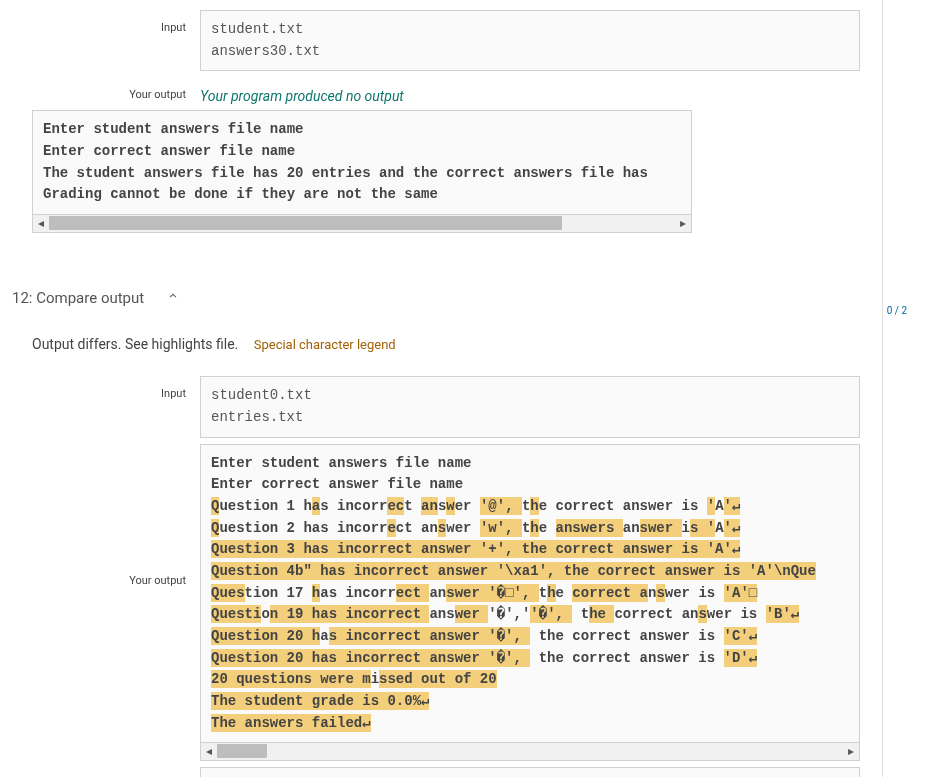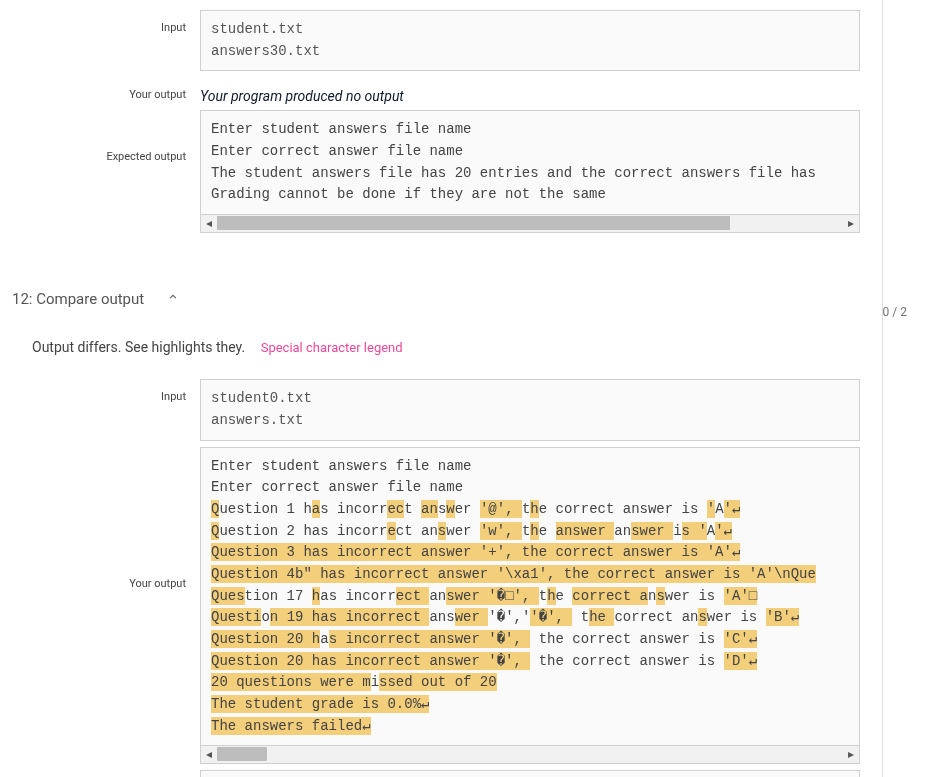--- a/index.html
+++ b/index.html
@@ -35,23 +35,23 @@
     border: 1px solid #d0d0d0;
     background: #fafafa;
     padding: 8px 10px;
     font-family: "Courier New", Courier, monospace;
     font-size: 14px;
     line-height: 1.55;
     white-space: pre;
     overflow-x: auto;
     color: #555;
   }
-  .codebox.out { color: #444; position: relative; }
+  .codebox.out { color: #444; position: relative; font-weight: bold; }
   .no-output {
-    color: #0f172a;
+    color: #0f766e;
     font-style: italic;
     padding-top: 11px;
     font-size: 14px;
   }
   .hscroll-bar {
     display: flex;
     align-items: center;
     border: 1px solid #d0d0d0;
     border-top: none;
     background: #f1f1f1;
@@ -84,27 +84,27 @@
     display: flex;
     justify-content: space-between;
     align-items: center;
     padding: 6px 0 6px 0;
     margin: 24px 0 6px 0;
     color: #555;
     font-size: 15px;
     cursor: pointer;
   }
   .test-header .left { display: flex; gap: 22px; }
-  .test-header .score { color: #737373; font-size: 12px; padding-right: 20px; margin-top: 26px; }
+  .test-header .score { color: #0369a1; font-size: 10px; padding-right: 20px; margin-top: 26px; }
   .diff-msg {
     padding: 8px 0 14px 20px;
     font-size: 14px;
     color: #444;
   }
-  .diff-msg a { color: #ec4899; text-decoration: none; font-size: 13px; margin-left: 12px; }
+  .diff-msg a { color: #a16207; text-decoration: none; font-size: 13px; margin-left: 12px; }
   mark.hl {
     background: #f3ce7b;
     color: #444;
     padding: 1px 0;
   }
   .chevron {
     display: inline-block;
     width: 12px;
     height: 12px;
   }
@@ -124,21 +124,20 @@
   </div>
 
   <div class="row">
     <div class="label-cell">Your output</div>
     <div class="content-cell">
       <div class="no-output">Your program produced no output</div>
     </div>
   </div>
 
   <div class="row">
-    <div class="label-cell" style="padding-top:40px">Expected output</div>
     <div class="content-cell">
       <div class="codebox out" id="t11-expected">Enter student answers file name
 Enter correct answer file name
 The student answers file has 20 entries and the correct answers file has
 Grading cannot be done if they are not the same</div>
       <div class="hscroll-bar">
         <div class="hscroll-arrow">◂</div>
         <div class="hscroll-track">
           <div class="hscroll-thumb" style="left:0; width:82%;"></div>
         </div>
@@ -154,40 +153,40 @@
     <span class="chevron">
       <svg viewBox="0 0 24 24" width="14" height="14">
           <path d="M7 14l5-5 5 5" fill="none" stroke="#666" stroke-width="2"></path>
         </svg>
     </span>
   </div>
   <div class="score">0 / 2</div>
 </div>
 
 <div class="diff-msg">
-  <span>Output differs. See highlights they.</span>
+  <span>Output differs. See highlights file.</span>
   <a href="#">Special character legend</a>
 </div>
 
 <div class="test-body">
   <div class="row">
     <div class="label-cell">Input</div>
     <div class="content-cell">
       <div class="codebox" id="t12-input">student0.txt
-answers.txt</div>
+entries.txt</div>
     </div>
   </div>
 
   <div class="row">
     <div class="label-cell" style="padding-top:130px">Your output</div>
     <div class="content-cell">
       <div class="codebox out" id="t12-your">Enter student answers file name
 Enter correct answer file name
 <mark class="hl">Q</mark>uestion 1 h<mark class="hl">a</mark>s incorr<mark class="hl">ec</mark>t <mark class="hl">an</mark>s<mark class="hl">w</mark>er <mark class="hl">'@', </mark>t<mark class="hl">h</mark>e correct answer is <mark class="hl">'</mark>A<mark class="hl">'↵</mark>
-<mark class="hl">Q</mark>uestion 2 has incorr<mark class="hl">e</mark>ct an<mark class="hl">s</mark>wer <mark class="hl">'w', </mark>t<mark class="hl">h</mark>e <mark class="hl">answer </mark>an<mark class="hl">swer </mark>i<mark class="hl">s </mark><mark class="hl">'</mark>A<mark class="hl">'↵</mark>
+<mark class="hl">Q</mark>uestion 2 has incorr<mark class="hl">e</mark>ct an<mark class="hl">s</mark>wer <mark class="hl">'w', </mark>t<mark class="hl">h</mark>e <mark class="hl">answers </mark>an<mark class="hl">swer </mark>i<mark class="hl">s </mark><mark class="hl">'</mark>A<mark class="hl">'↵</mark>
 <mark class="hl">Question 3 has incorrect answer '+', the correct answer is 'A'</mark><mark class="hl">↵</mark>
 <mark class="hl">Question 4b" has incorrect answer '\xa1', the correct answer is 'A'\nQue</mark>
 <mark class="hl">Ques</mark>tion 17 <mark class="hl">h</mark>as incorr<mark class="hl">ect </mark>an<mark class="hl">swer </mark><mark class="hl">'�□', </mark>t<mark class="hl">h</mark>e <mark class="hl">correct a</mark>n<mark class="hl">s</mark>wer is <mark class="hl">'A'□</mark>
 <mark class="hl">Questi</mark>o<mark class="hl">n 19 has incorrect </mark>ans<mark class="hl">wer </mark>'�','<mark class="hl">'�', </mark> t<mark class="hl">he </mark>correct an<mark class="hl">s</mark>wer is <mark class="hl">'B'↵</mark>
 <mark class="hl">Question 20 h</mark>a<mark class="hl">s incorrect answer </mark><mark class="hl">'�', </mark> the correct answer is <mark class="hl">'C'↵</mark>
 <mark class="hl">Question 20 has incorrect answer </mark><mark class="hl">'�', </mark> the correct answer is <mark class="hl">'D'↵</mark>
 <mark class="hl">20 questions were m</mark>i<mark class="hl">ss</mark><mark class="hl">ed out of 20</mark>
 <mark class="hl">The student grade is 0.0%</mark><mark class="hl">↵</mark>
 <mark class="hl">The answers failed</mark><mark class="hl">↵</mark></div>
       <div class="hscroll-bar">

